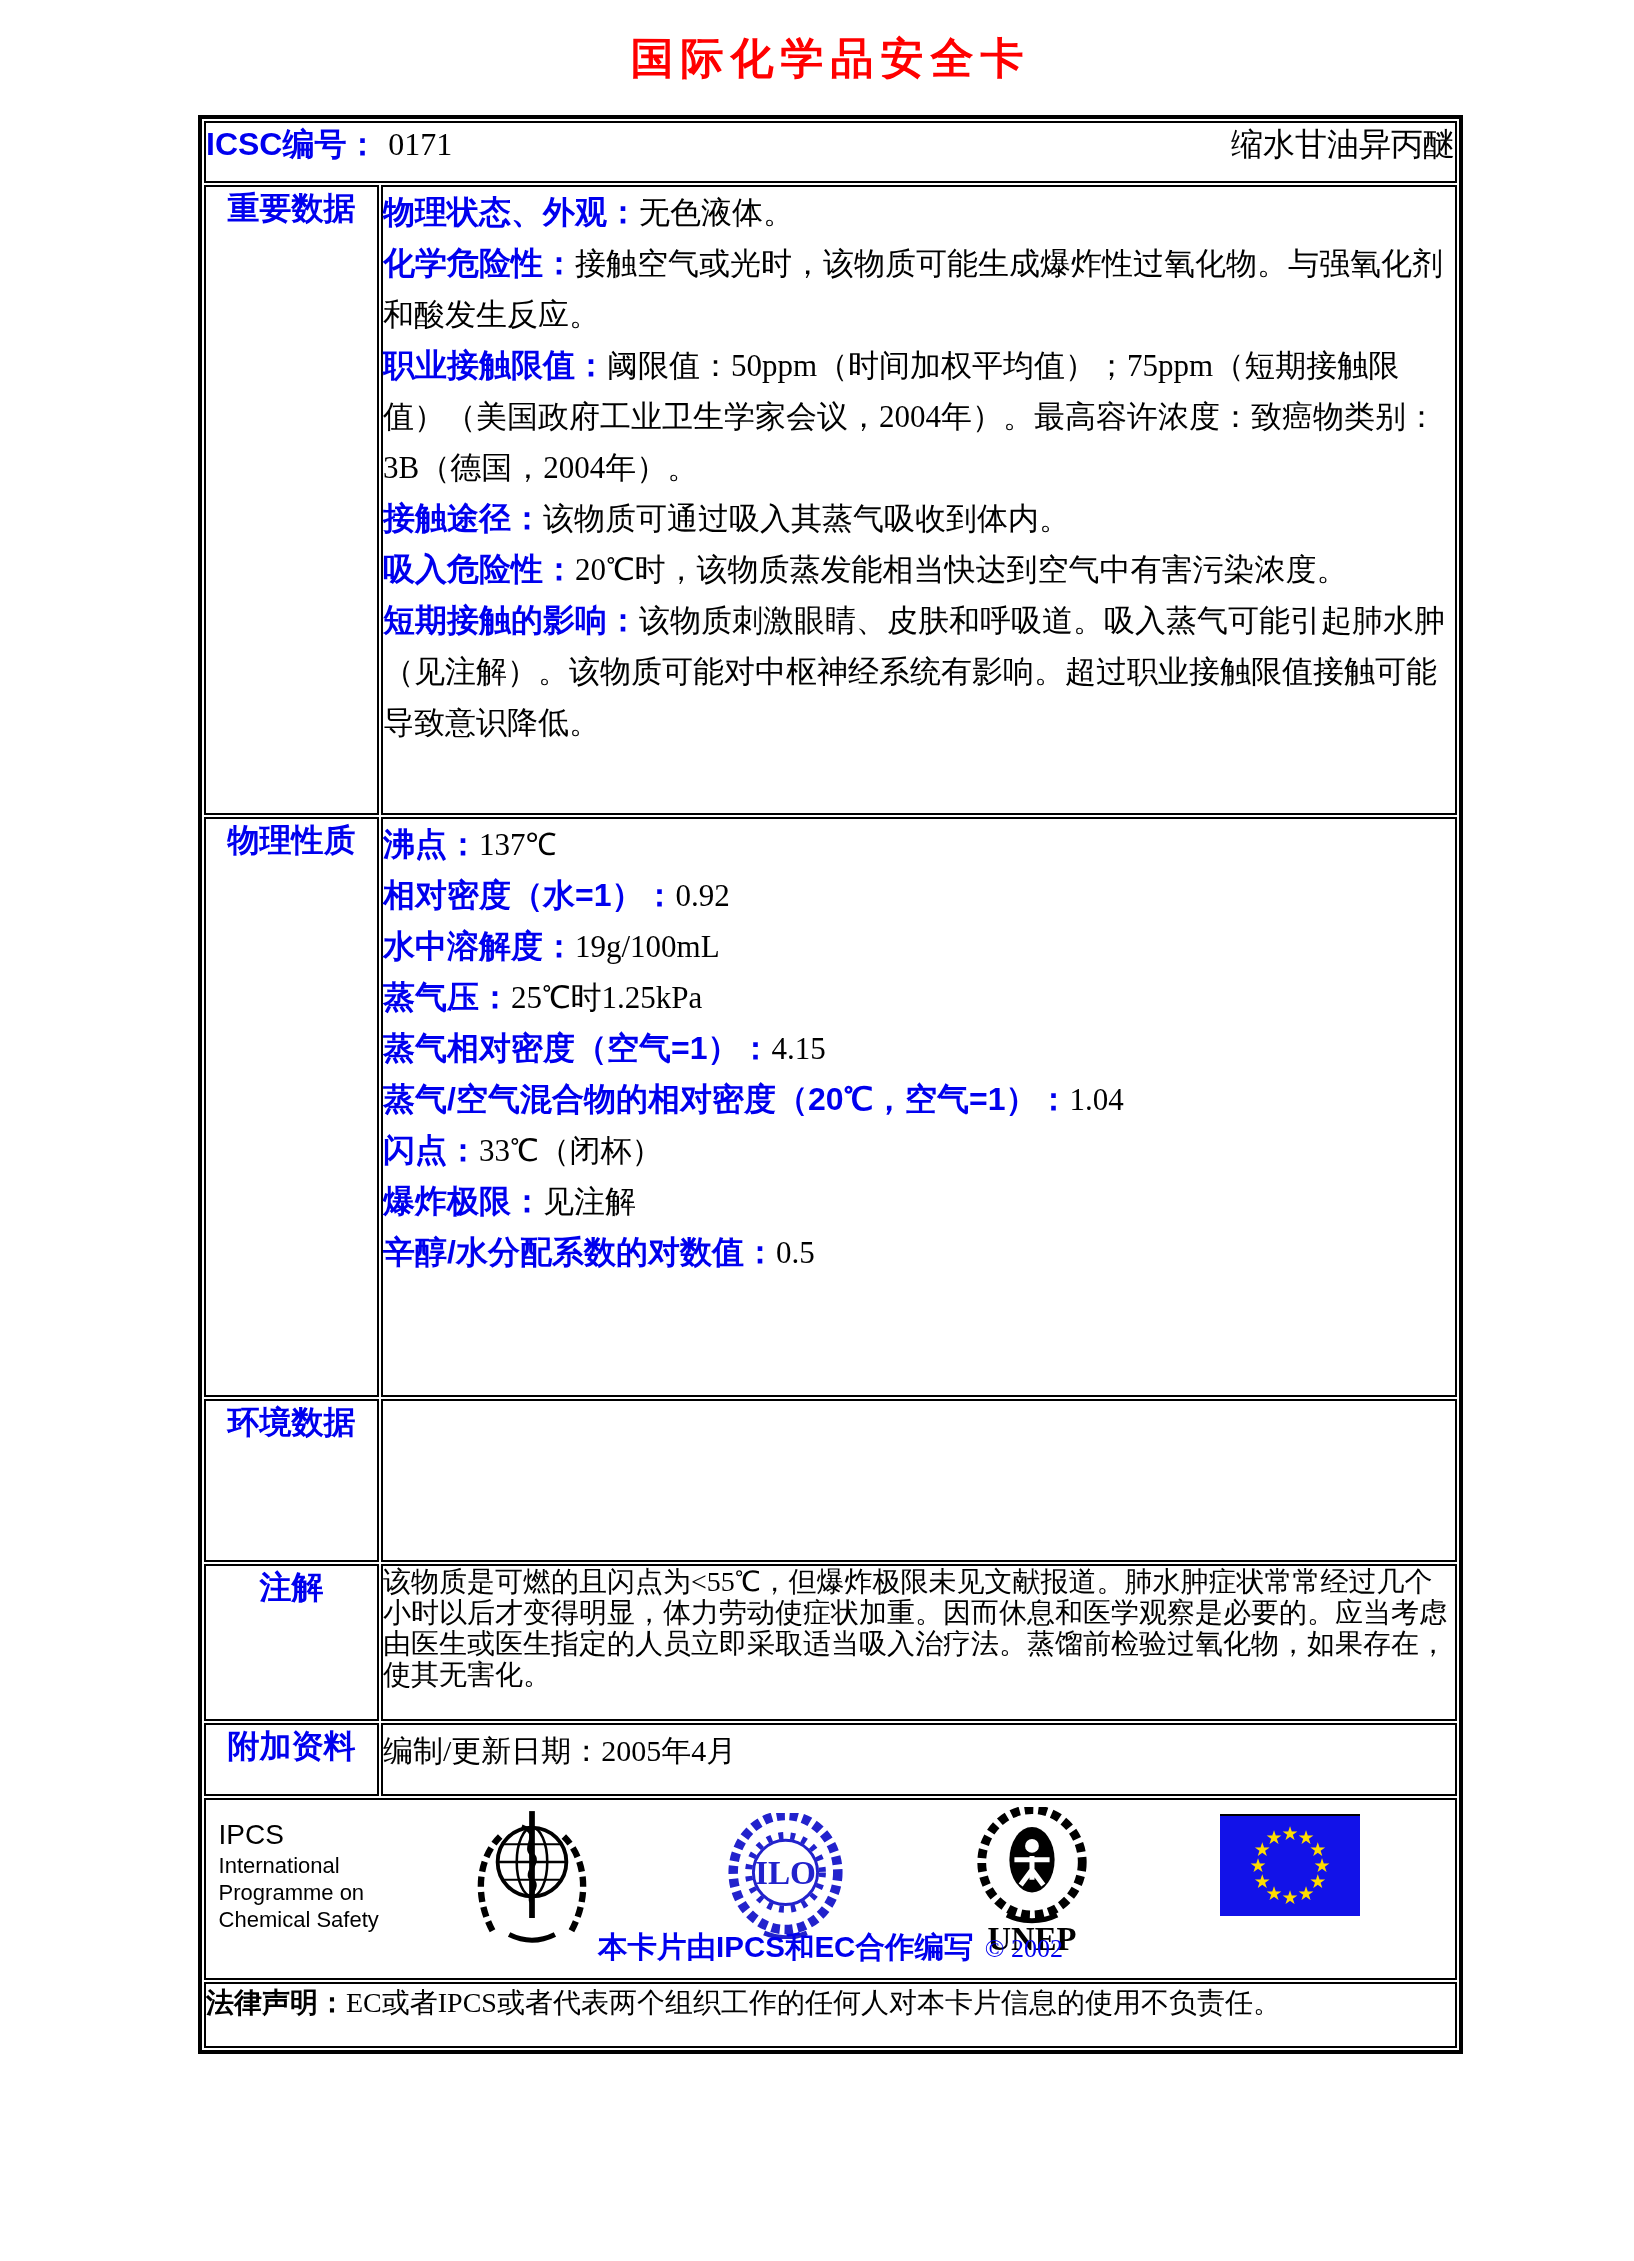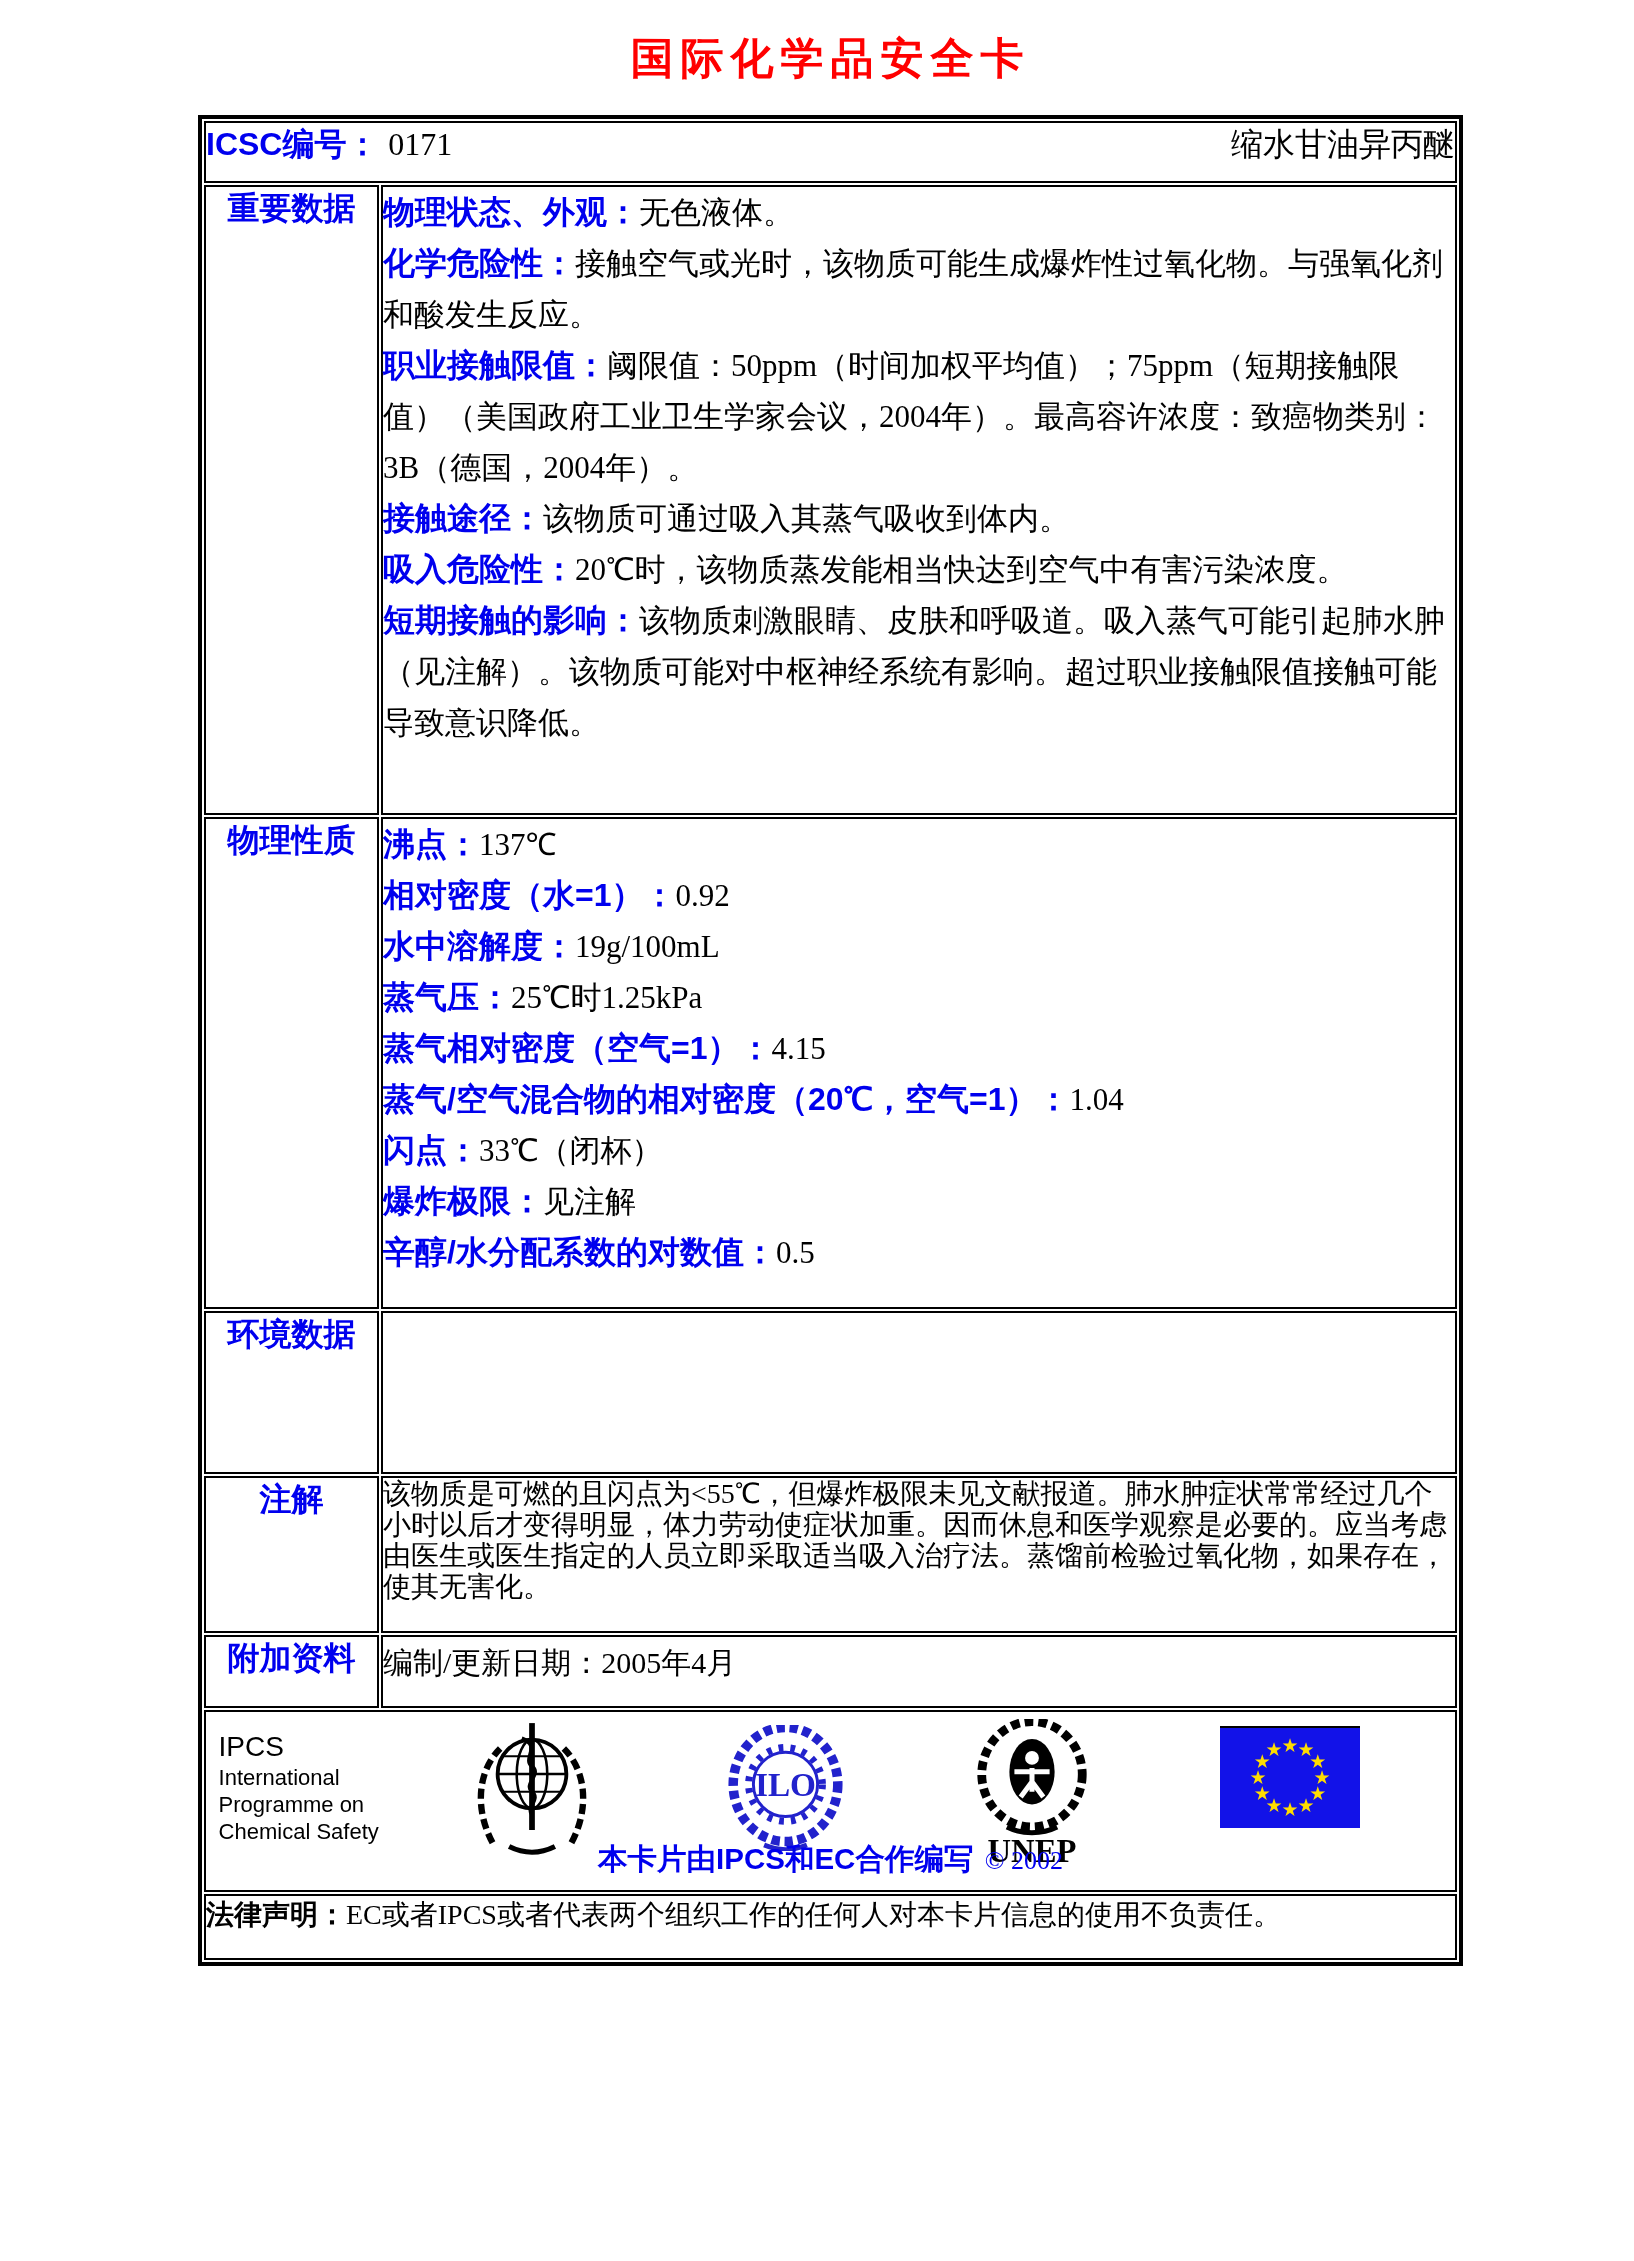--- a/index.html
+++ b/index.html
@@ -77,21 +77,21 @@
   td.content-cell p { margin: 0; }
   .fld-label {
     color: #0000ee;
     font-family: "Liberation Sans", sans-serif;
     font-weight: bold;
     font-size: 32px;
   }
   .fld-value { color: #000; }
 
   td.cell-important { height: 630px; }
-  td.cell-physical { height: 492px; margin-top: 16px; }
+  td.cell-physical { height: 580px; margin-top: 16px; }
   td.cell-env { height: 163px; }
 
   td.cell-notes {
     height: 157px;
     padding: 7px 11.2px;
     font-size: 28px;
     line-height: 31px;
   }
   td.cell-additional {
     height: 73px;

